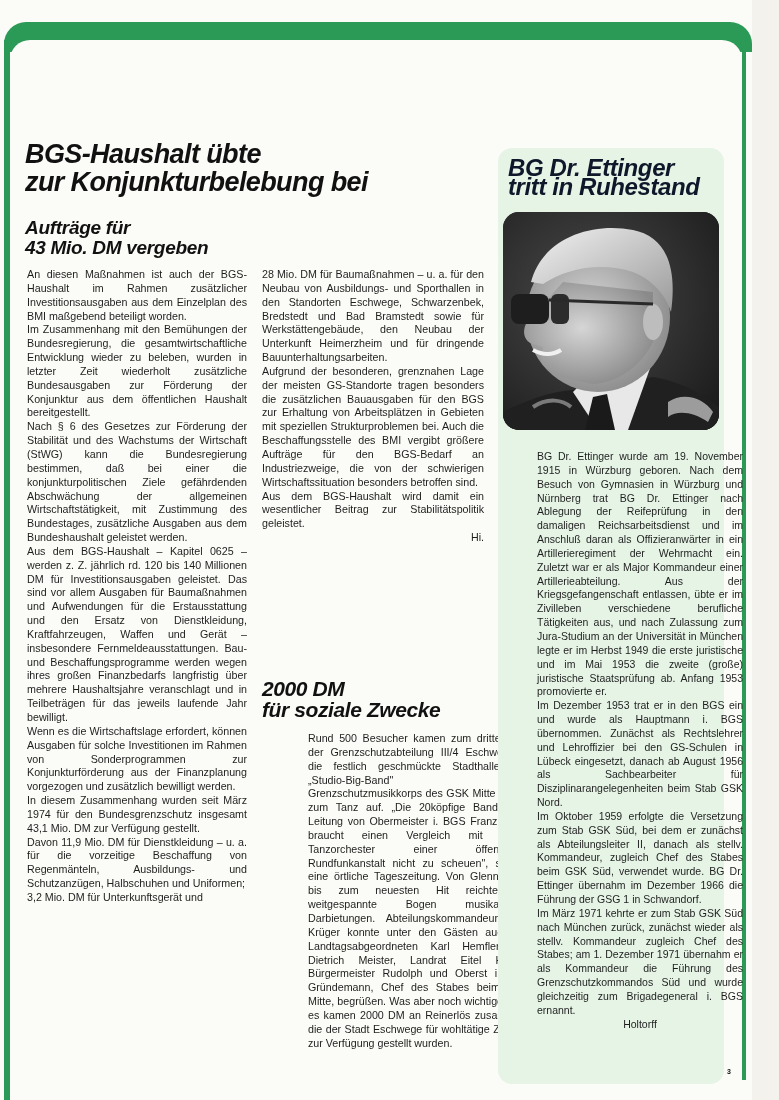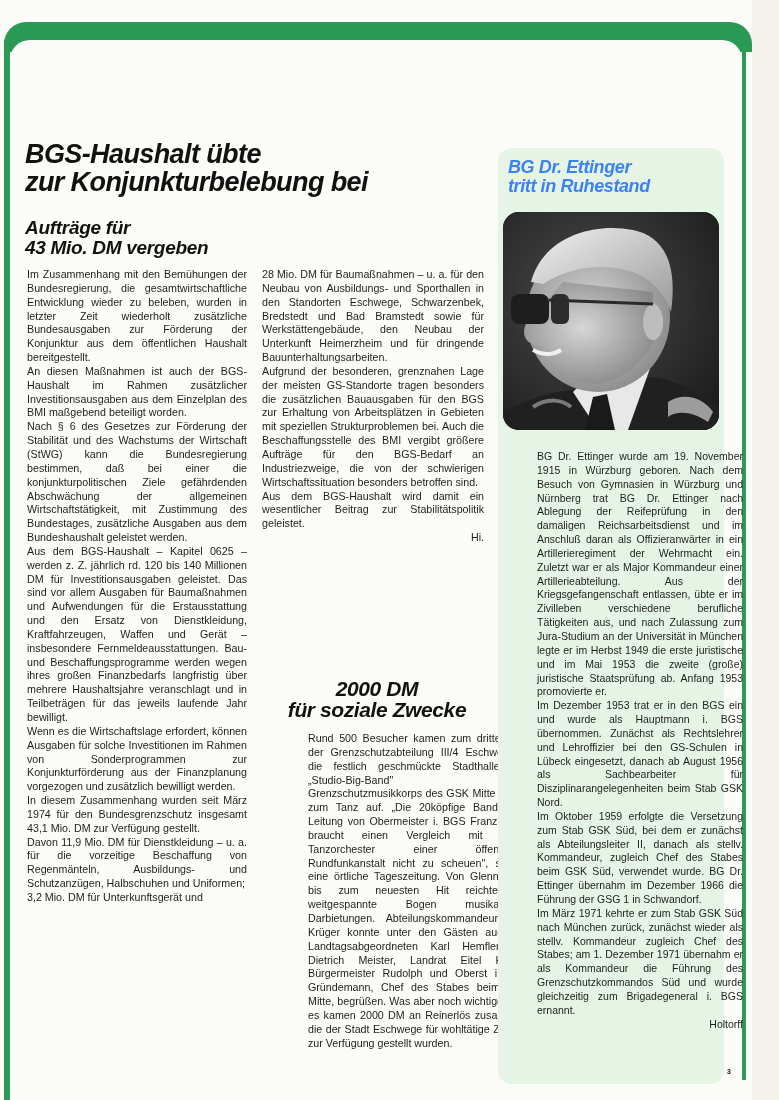--- a/index.html
+++ b/index.html
@@ -33,41 +33,41 @@
     font-size: 27px; line-height: 28px; letter-spacing: -0.6px; color: #111;
   }
   .subhead {
     position: absolute; left: 25px; top: 218px; width: 240px;
     font-weight: bold; font-style: italic; font-size: 19px; line-height: 20px;
     letter-spacing: -0.3px; color: #111;
   }
   .subhead2 {
     position: absolute; left: 262px; top: 678px; width: 230px;
     font-weight: bold; font-style: italic; font-size: 21px; line-height: 21px;
-    letter-spacing: -0.4px; color: #111; text-align: center;
+    letter-spacing: -0.4px; color: #111;
   }
 
   .col {
     position: absolute; font-size: 10.7px; line-height: 13.85px;
     text-align: justify; color: #1e1e1e;
   }
   .col p { margin: 0; }
   .col .sig { display: flex; justify-content: space-between; }
   .col-1 { left: 27px; top: 268px; width: 220px; }
   .col-2 { left: 262px; top: 268px; width: 222px; }
   .col-3 { left: 262px; top: 732px; width: 222px; margin-left: 46px; }
 
   .sidebar-box {
     position: absolute; left: 498px; top: 148px; width: 226px; height: 936px;
     background: #e6f4e6; border-radius: 14px;
   }
   .sidebar-title {
     position: absolute; left: 508px; top: 158px; width: 210px;
-    font-weight: bold; font-style: italic; font-size: 18px; line-height: 19px;
-    letter-spacing: -0.4px; color: #3b82f6;
+    font-weight: bold; font-style: italic; font-size: 24px; line-height: 19px;
+    letter-spacing: -0.4px; color: #0f172a;
   }
   .portrait {
     position: absolute; left: 503px; top: 212px; width: 216px; height: 218px;
     border-radius: 16px; overflow: hidden; background: #2a2a2a;
   }
   .col-4 { left: 508px; top: 450px; width: 206px; font-size: 10.5px; line-height: 13.85px; margin-left: 29px; }
 
   .page-number {
     position: absolute; left: 727px; top: 1068px; font-size: 7px; font-weight: bold; color: #111;
   }
@@ -84,22 +84,22 @@
 <h1 class="headline">
   <span>BGS-Haushalt übte</span><br>
   <span>zur Konjunkturbelebung bei</span>
 </h1>
 <h2 class="subhead">
   <span>Aufträge für</span><br>
   <span>43 Mio. DM vergeben</span>
 </h2>
 
 <div class="col col-1">
+  <p>An diesen Maßnahmen ist auch der BGS-Haushalt im Rahmen zusätzlicher Investitionsausgaben aus dem Einzelplan des BMI maßgebend beteiligt worden.</p>
   <p>Im Zusammenhang mit den Bemühungen der Bundesregierung, die gesamtwirtschaftliche Entwicklung wieder zu beleben, wurden in letzter Zeit wiederholt zusätzliche Bundesausgaben zur Förderung der Konjunktur aus dem öffentlichen Haushalt bereitgestellt.</p>
-  <p>An diesen Maßnahmen ist auch der BGS-Haushalt im Rahmen zusätzlicher Investitionsausgaben aus dem Einzelplan des BMI maßgebend beteiligt worden.</p>
   <p>Nach § 6 des Gesetzes zur Förderung der Stabilität und des Wachstums der Wirtschaft (StWG) kann die Bundesregierung bestimmen, daß bei einer die konjunkturpolitischen Ziele gefährdenden Abschwächung der allgemeinen Wirtschaftstätigkeit, mit Zustimmung des Bundestages, zusätzliche Ausgaben aus dem Bundeshaushalt geleistet werden.</p>
   <p>Aus dem BGS-Haushalt – Kapitel 0625 – werden z. Z. jährlich rd. 120 bis 140 Millionen DM für Investitionsausgaben geleistet. Das sind vor allem Ausgaben für Baumaßnahmen und Aufwendungen für die Erstausstattung und den Ersatz von Dienstkleidung, Kraftfahrzeugen, Waffen und Gerät – insbesondere Fernmeldeausstattungen. Bau- und Beschaffungsprogramme werden wegen ihres großen Finanzbedarfs langfristig über mehrere Haushaltsjahre veranschlagt und in Teilbeträgen für das jeweils laufende Jahr bewilligt.</p>
   <p>Wenn es die Wirtschaftslage erfordert, können Ausgaben für solche Investitionen im Rahmen von Sonderprogrammen zur Konjunkturförderung aus der Finanzplanung vorgezogen und zusätzlich bewilligt werden.</p>
   <p>In diesem Zusammenhang wurden seit März 1974 für den Bundesgrenzschutz insgesamt 43,1 Mio. DM zur Verfügung gestellt.</p>
   <p>Davon 11,9 Mio. DM für Dienstkleidung – u. a. für die vorzeitige Beschaffung von Regenmänteln, Ausbildungs- und Schutzanzügen, Halbschuhen und Uniformen;</p>
   <p>3,2 Mio. DM für Unterkunftsgerät und</p>
 </div>
 
 <div class="col col-2">
   <p>28 Mio. DM für Baumaßnahmen – u. a. für den Neubau von Ausbildungs- und Sporthallen in den Standorten Eschwege, Schwarzenbek, Bredstedt und Bad Bramstedt sowie für Werkstättengebäude, den Neubau der Unterkunft Heimerzheim und für dringende Bauunterhaltungsarbeiten.</p>
@@ -165,16 +165,16 @@
     <path d="M165 190 C180 180 200 185 210 200 L205 210 C190 200 175 198 165 205 Z" fill="#9c9c9c"></path>
     <path d="M30 195 C45 185 60 188 68 195" stroke="#7a7a7a" stroke-width="4" fill="none"></path>
   </svg>
 </div>
 
 <div class="col col-4">
   <p>BG Dr. Ettinger wurde am 19. November 1915 in Würzburg geboren. Nach dem Besuch von Gymnasien in Würzburg und Nürnberg trat BG Dr. Ettinger nach Ablegung der Reifeprüfung in den damaligen Reichsarbeitsdienst und im Anschluß daran als Offizieranwärter in ein Artillerieregiment der Wehrmacht ein. Zuletzt war er als Major Kommandeur einer Artillerieabteilung. Aus der Kriegsgefangenschaft entlassen, übte er im Zivilleben verschiedene berufliche Tätigkeiten aus, und nach Zulassung zum Jura-Studium an der Universität in München legte er im Herbst 1949 die erste juristische und im Mai 1953 die zweite (große) juristische Staatsprüfung ab. Anfang 1953 promovierte er.</p>
   <p>Im Dezember 1953 trat er in den BGS ein und wurde als Hauptmann i. BGS übernommen. Zunächst als Rechtslehrer und Lehroffizier bei den GS-Schulen in Lübeck eingesetzt, danach ab August 1956 als Sachbearbeiter für Disziplinarangelegenheiten beim Stab GSK Nord.</p>
   <p>Im Oktober 1959 erfolgte die Versetzung zum Stab GSK Süd, bei dem er zunächst als Abteilungsleiter II, danach als stellv. Kommandeur, zugleich Chef des Stabes beim GSK Süd, verwendet wurde. BG Dr. Ettinger übernahm im Dezember 1966 die Führung der GSG 1 in Schwandorf.</p>
   <p>Im März 1971 kehrte er zum Stab GSK Süd nach München zurück, zunächst wieder als stellv. Kommandeur zugleich Chef des Stabes; am 1. Dezember 1971 übernahm er als Kommandeur die Führung des Grenzschutzkommandos Süd und wurde gleichzeitig zum Brigadegeneral i. BGS ernannt.</p>
-  <p style="text-align:right">Holtorff</p>
+  <p style="text-align:center">Holtorff</p>
 </div>
 
 <div class="page-number">3</div>
 
 </body></html>

